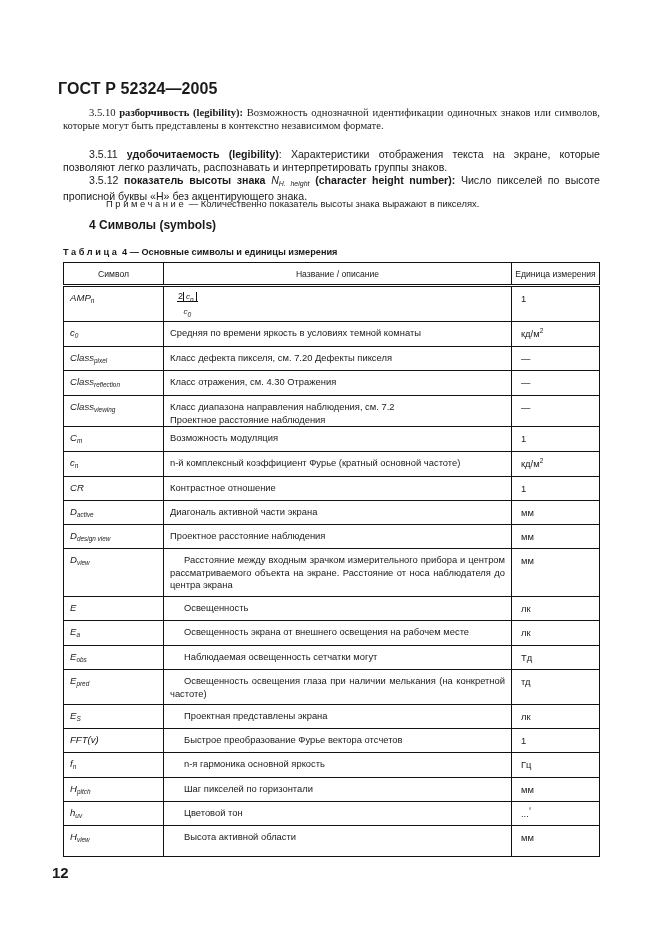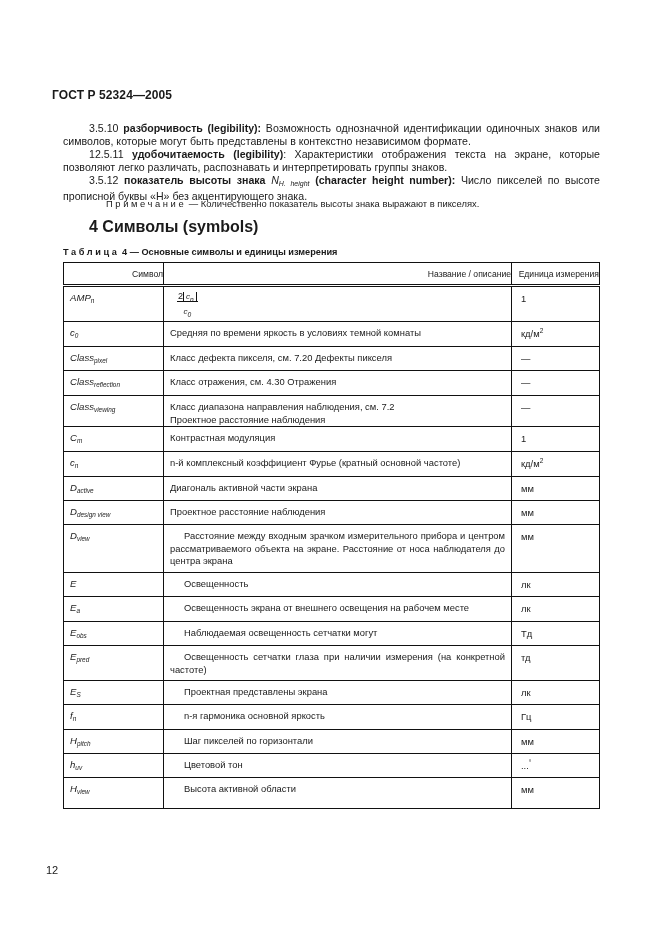--- a/index.html
+++ b/index.html
@@ -1,52 +1,52 @@
 <!DOCTYPE html>
 <html><head>
 <meta charset="utf-8">
 <style>
   html, body { margin: 0; padding: 0; background: #ffffff; }
   body { width: 661px; height: 936px; position: relative; overflow: hidden;
          font-family: "Liberation Sans", sans-serif; color: #1a1a1a; }
-  .doc-header { position: absolute; left: 52px; top: 80px; font-weight: bold; font-size: 12px; letter-spacing: 0.1px; margin-top: 8px; }
+  .doc-header { position: absolute; left: 58px; top: 80px; font-weight: bold; font-size: 16px; letter-spacing: 0.1px; }
   .para { position: absolute; left: 63px; width: 537px; font-size: 10.6px; line-height: 13px; text-align: justify; }
   .para .ind { display: inline-block; width: 26px; }
   .para b { font-weight: bold; }
   .para sub { font-size: 7px; font-style: italic; vertical-align: -2px; }
   .note { position: absolute; left: 106px; top: 198px; font-size: 9.4px; }
   .spaced { letter-spacing: 2.6px; }
-  .section-title { position: absolute; left: 89px; top: 218px; font-weight: bold; font-size: 16px; }
+  .section-title { position: absolute; left: 89px; top: 218px; font-weight: bold; font-size: 12px; }
   .table-caption { position: absolute; left: 63px; top: 247px; font-size: 9.2px; font-weight: bold; }
 
   table.sym { position: absolute; left: 63px; top: 262px; width: 537px; border-collapse: collapse; font-size: 9.4px; }
   table.sym td, table.sym th { border: 1px solid #111; padding: 0; vertical-align: top; }
-  table.sym th { font-weight: normal; height: 21px; vertical-align: middle; font-size: 8.6px; text-align: right; border-bottom: 3px double #111; }
+  table.sym th { font-weight: normal; height: 21px; vertical-align: middle; font-size: 8.6px; text-align: center; border-bottom: 3px double #111; }
   td.c-sym { width: 93px; padding: 5px 0 0 6px !important; font-style: italic; font-size: 9.6px; }
   td.c-sym sub { font-size: 6.4px; vertical-align: -2px; }
   td.c-desc { width: 335px; padding: 5px 6px 0 6px !important; line-height: 12.5px; text-align: justify; }
   td.c-desc.ind { text-indent: 14px; }
   td.c-unit { padding: 5px 0 0 9px !important; }
   td.c-unit sup { font-size: 6.5px; vertical-align: 4px; }
   .frac { display: inline-block; margin-left: 7px; margin-top: -2px; font-size: 9px; text-align: center; }
   .frac .num { border-bottom: 1px solid #111; padding: 0 1px; }
   .frac .abs { border-left: 1px solid #111; border-right: 1px solid #111; padding: 0 2px; font-style: italic; font-size: 8px; }
   .frac .den { font-style: italic; font-size: 8px; display: block; }
-  .page-num { position: absolute; left: 46px; top: 864px; font-size: 11px; }
+  .page-num { position: absolute; left: 52px; top: 864px; font-size: 15px; font-weight: bold; }
 </style>
 </head>
 <body>
 
 <div class="doc-header">ГОСТ Р 52324—2005</div>
 
-<div class="para" style="top:122px;">
+<div class="para" style="top:106px;font-family:Liberation Serif, serif;">
   <span class="ind"></span><span>3.5.10</span> <b>разборчивость (legibility):</b><span> Возможность однозначной идентификации одиночных знаков или символов, которые могут быть представлены в контекстно независимом формате.</span>
 </div>
 <div class="para" style="top:148px;">
-  <span class="ind"></span><span>12.5.11</span> <b>удобочитаемость (legibility)</b><span>: Характеристики отображения текста на экране, которые позволяют легко различать, распознавать и интерпретировать группы знаков.</span>
+  <span class="ind"></span><span>3.5.11</span> <b>удобочитаемость (legibility)</b><span>: Характеристики отображения текста на экране, которые позволяют легко различать, распознавать и интерпретировать группы знаков.</span>
 </div>
 <div class="para" style="top:174px;">
   <span class="ind"></span><span>3.5.12</span> <b>показатель высоты знака</b> <i>N</i><sub>H. height</sub> <b>(character height number):</b><span> Число пикселей по высоте прописной буквы «Н» без акцентирующего знака.</span>
 </div>
 
 <div class="note">
   <span class="spaced">Примечание</span><span> — Количественно показатель высоты знака выражают в пикселях.</span>
 </div>
 
 <div class="section-title">4 Символы (symbols)</div>
@@ -89,27 +89,32 @@
       <td class="c-desc">Класс отражения, см. 4.30 Отражения</td>
       <td class="c-unit"><span>—</span><sup></sup></td>
     </tr>
     <tr style="height:29px">
       <td class="c-sym"><span>Class</span><sub>viewing</sub></td>
       <td class="c-desc"><span>Класс диапазона направления наблюдения, см. 7.2</span><br><span>Проектное расстояние наблюдения</span></td>
       <td class="c-unit"><span>—</span><sup></sup></td>
     </tr>
     <tr style="height:25px">
       <td class="c-sym"><span>C</span><sub>m</sub></td>
-      <td class="c-desc">Контрастная модуляция</td>
+      <td class="c-desc">Возможность модуляция</td>
       <td class="c-unit"><span>1</span><sup></sup></td>
     </tr>
     <tr style="height:25px">
       <td class="c-sym"><span>c</span><sub>n</sub></td>
       <td class="c-desc">n-й комплексный коэффициент Фурье (кратный основной частоте)</td>
       <td class="c-unit"><span>кд/м</span><sup>2</sup></td>
+    </tr>
+    <tr style="height:24px">
+      <td class="c-sym"><span>CR</span><sub></sub></td>
+      <td class="c-desc">Контрастное отношение</td>
+      <td class="c-unit"><span>1</span><sup></sup></td>
     </tr>
     <tr style="height:24px">
       <td class="c-sym"><span>D</span><sub>active</sub></td>
       <td class="c-desc">Диагональ активной части экрана</td>
       <td class="c-unit"><span>мм</span><sup></sup></td>
     </tr>
     <tr style="height:24px">
       <td class="c-sym"><span>D</span><sub>design view</sub></td>
       <td class="c-desc">Проектное расстояние наблюдения</td>
       <td class="c-unit"><span>мм</span><sup></sup></td>
@@ -129,27 +134,32 @@
       <td class="c-desc ind">Освещенность экрана от внешнего освещения на рабочем месте</td>
       <td class="c-unit"><span>лк</span><sup></sup></td>
     </tr>
     <tr style="height:24px">
       <td class="c-sym"><span>E</span><sub>obs</sub></td>
       <td class="c-desc ind">Наблюдаемая освещенность сетчатки могут</td>
       <td class="c-unit"><span>Тд</span><sup></sup></td>
     </tr>
     <tr style="height:35px">
       <td class="c-sym"><span>E</span><sub>pred</sub></td>
-      <td class="c-desc ind">Освещенность сетчатки глаза при наличии измерения (на конкретной частоте)</td>
+      <td class="c-desc ind">Освещенность освещения глаза при наличии мелькания (на конкретной частоте)</td>
       <td class="c-unit"><span>тд</span><sup></sup></td>
     </tr>
     <tr style="height:24px">
       <td class="c-sym"><span>E</span><sub>S</sub></td>
       <td class="c-desc ind">Проектная представлены экрана</td>
       <td class="c-unit"><span>лк</span><sup></sup></td>
+    </tr>
+    <tr style="height:24px">
+      <td class="c-sym"><span>FFT(v)</span><sub></sub></td>
+      <td class="c-desc ind">Быстрое преобразование Фурье вектора отсчетов</td>
+      <td class="c-unit"><span>1</span><sup></sup></td>
     </tr>
     <tr style="height:25px">
       <td class="c-sym"><span>f</span><sub>n</sub></td>
       <td class="c-desc ind">n-я гармоника основной яркость</td>
       <td class="c-unit"><span>Гц</span><sup></sup></td>
     </tr>
     <tr style="height:24px">
       <td class="c-sym"><span>H</span><sub>pitch</sub></td>
       <td class="c-desc ind">Шаг пикселей по горизонтали</td>
       <td class="c-unit"><span>мм</span><sup></sup></td>

